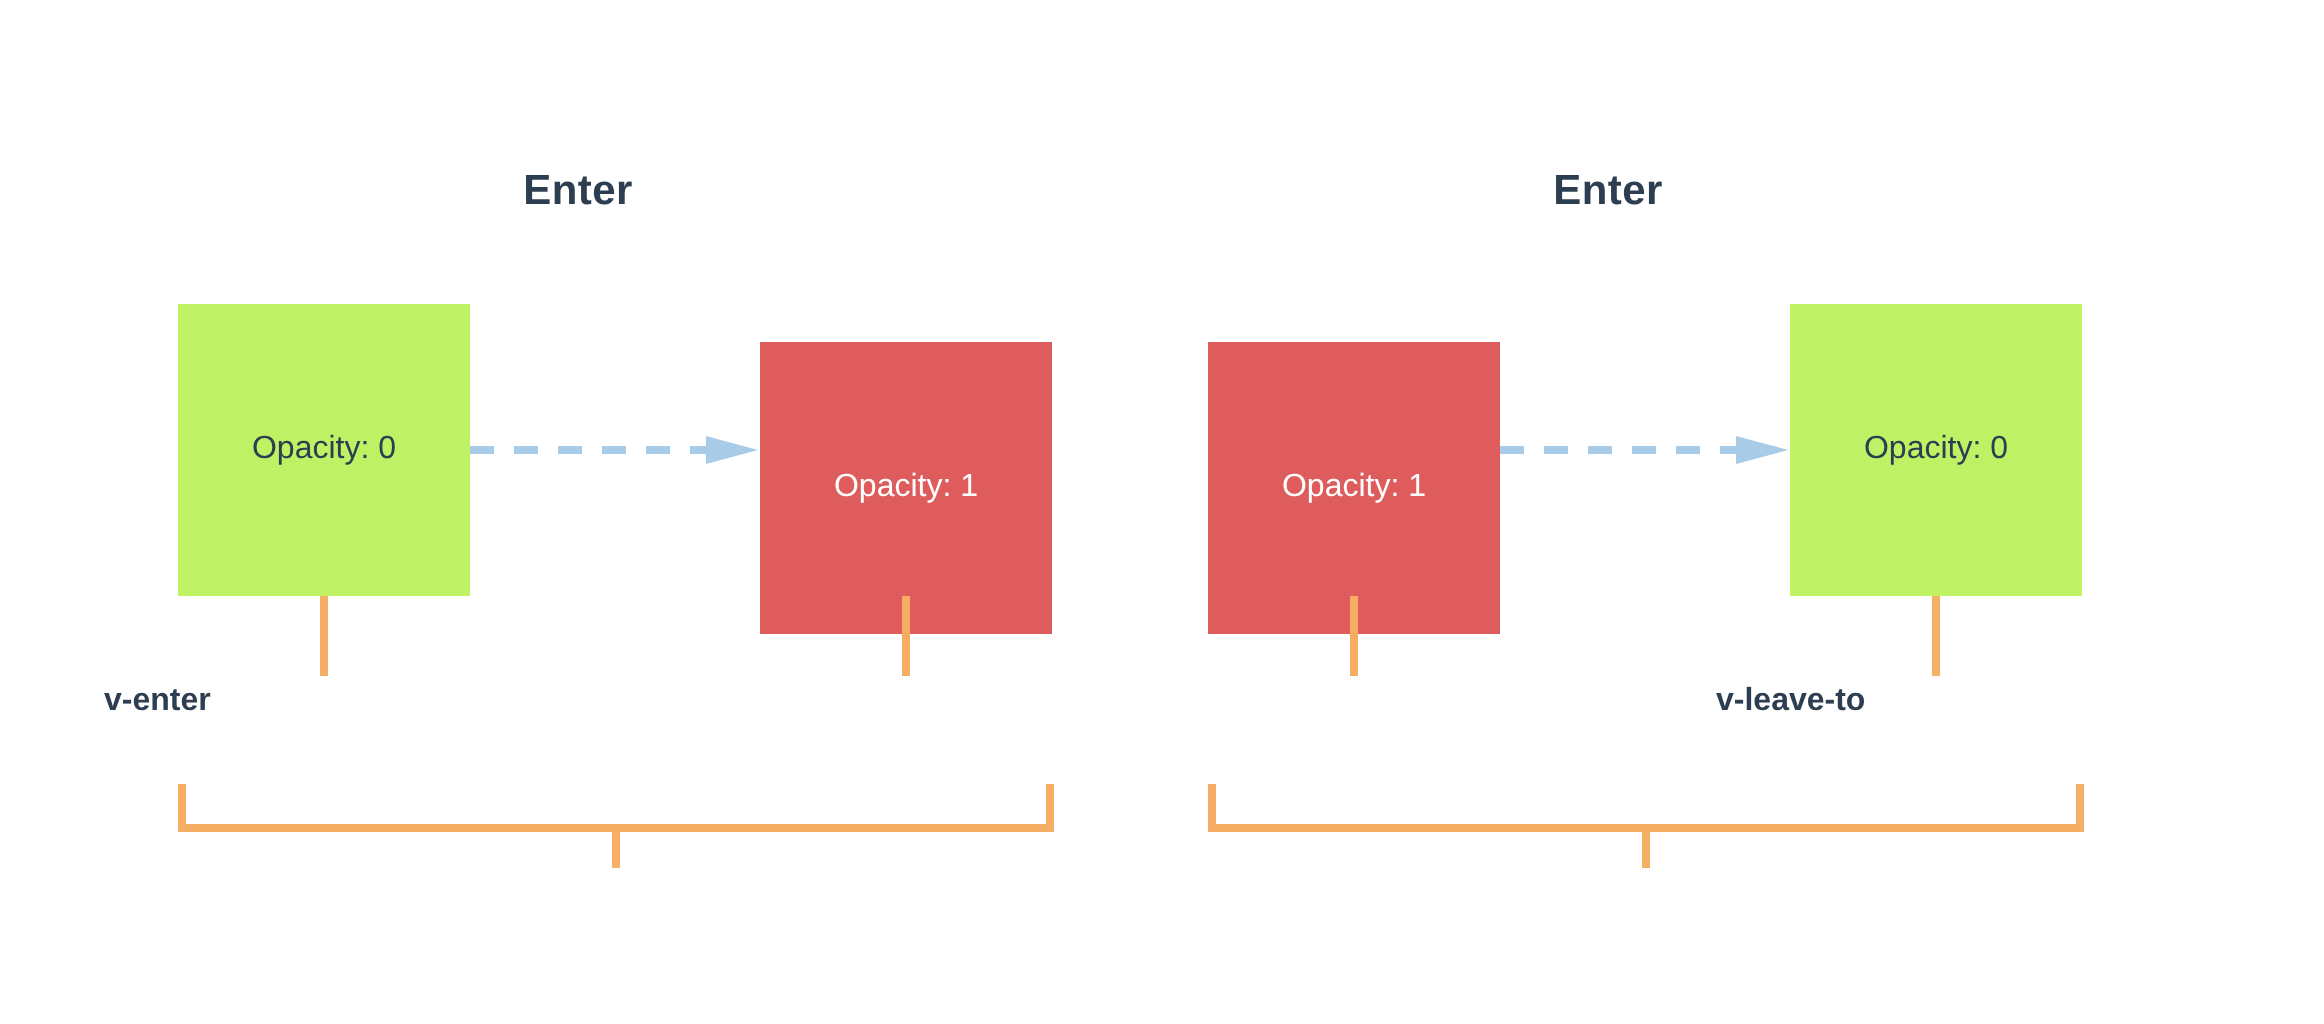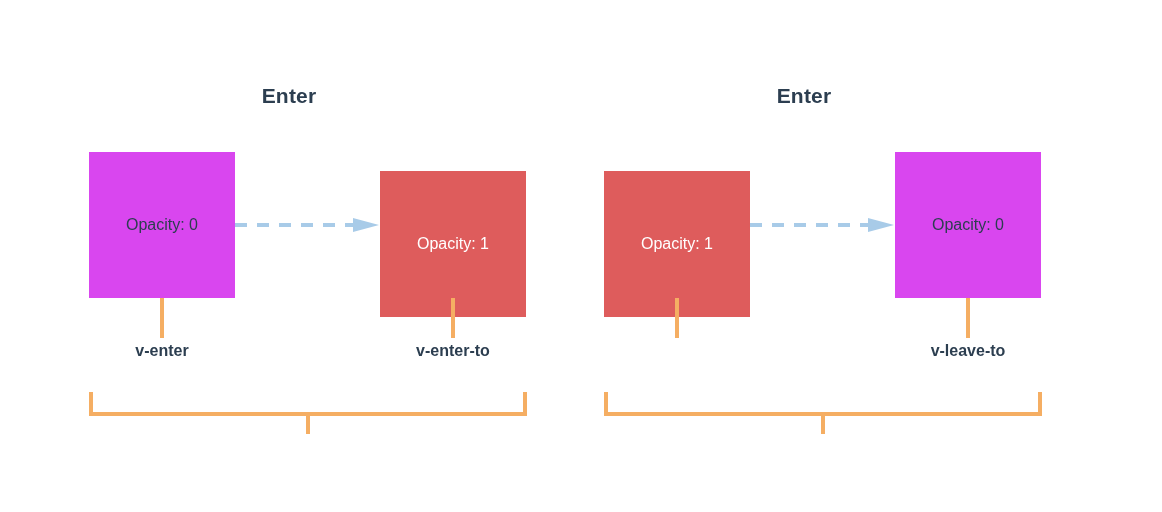--- a/index.html
+++ b/index.html
@@ -45,21 +45,21 @@
     width: 146px;
     height: 146px;
     display: flex;
     align-items: center;
     justify-content: center;
     box-sizing: border-box;
   }
   .box-left  { left: 60px; }
   .box-right { left: 351px; }
 
-  .box-faded { background: #d946ef; }
+  .box-faded { background: #bef264; }
   .box-solid { background: #de5c5c; margin-top: 19px; }
 
   .box-label {
     font-size: 16px;
     line-height: 1;
   }
   .box-faded .box-label { color: #2c3e50; }
   .box-solid .box-label { color: #ffffff; }
 
   
@@ -79,21 +79,21 @@
     height: 40px;
     background: #f5ae63;
   }
   .stem-left  { left: 131px; }
   .stem-right { left: 422px; }
 
   .state-name {
     position: absolute;
     top: 342px;
     width: 220px;
-    text-align: center;
+    text-align: left;
     font-size: 16px;
     font-weight: bold;
     color: #2c3e50;
   }
   .name-left  { left: 23px; }
   .name-right { left: 314px; }
 
   
   .bracket {
     position: absolute;
@@ -144,21 +144,20 @@
     </svg>
 
     <div class="state-box box-right box-solid">
       <span class="box-label">Opacity: 1</span>
     </div>
 
     <div class="stem stem-left"></div>
     <div class="stem stem-right"></div>
 
     <div class="state-name name-left">v-enter</div>
-    <div class="state-name name-right">v-enter-to</div>
 
     <div class="bracket"></div>
     <div class="bracket-stem"></div>
 
   </div>
 
   <div class="panel panel-leave">
 
     <div class="panel-title">Enter</div>
 

